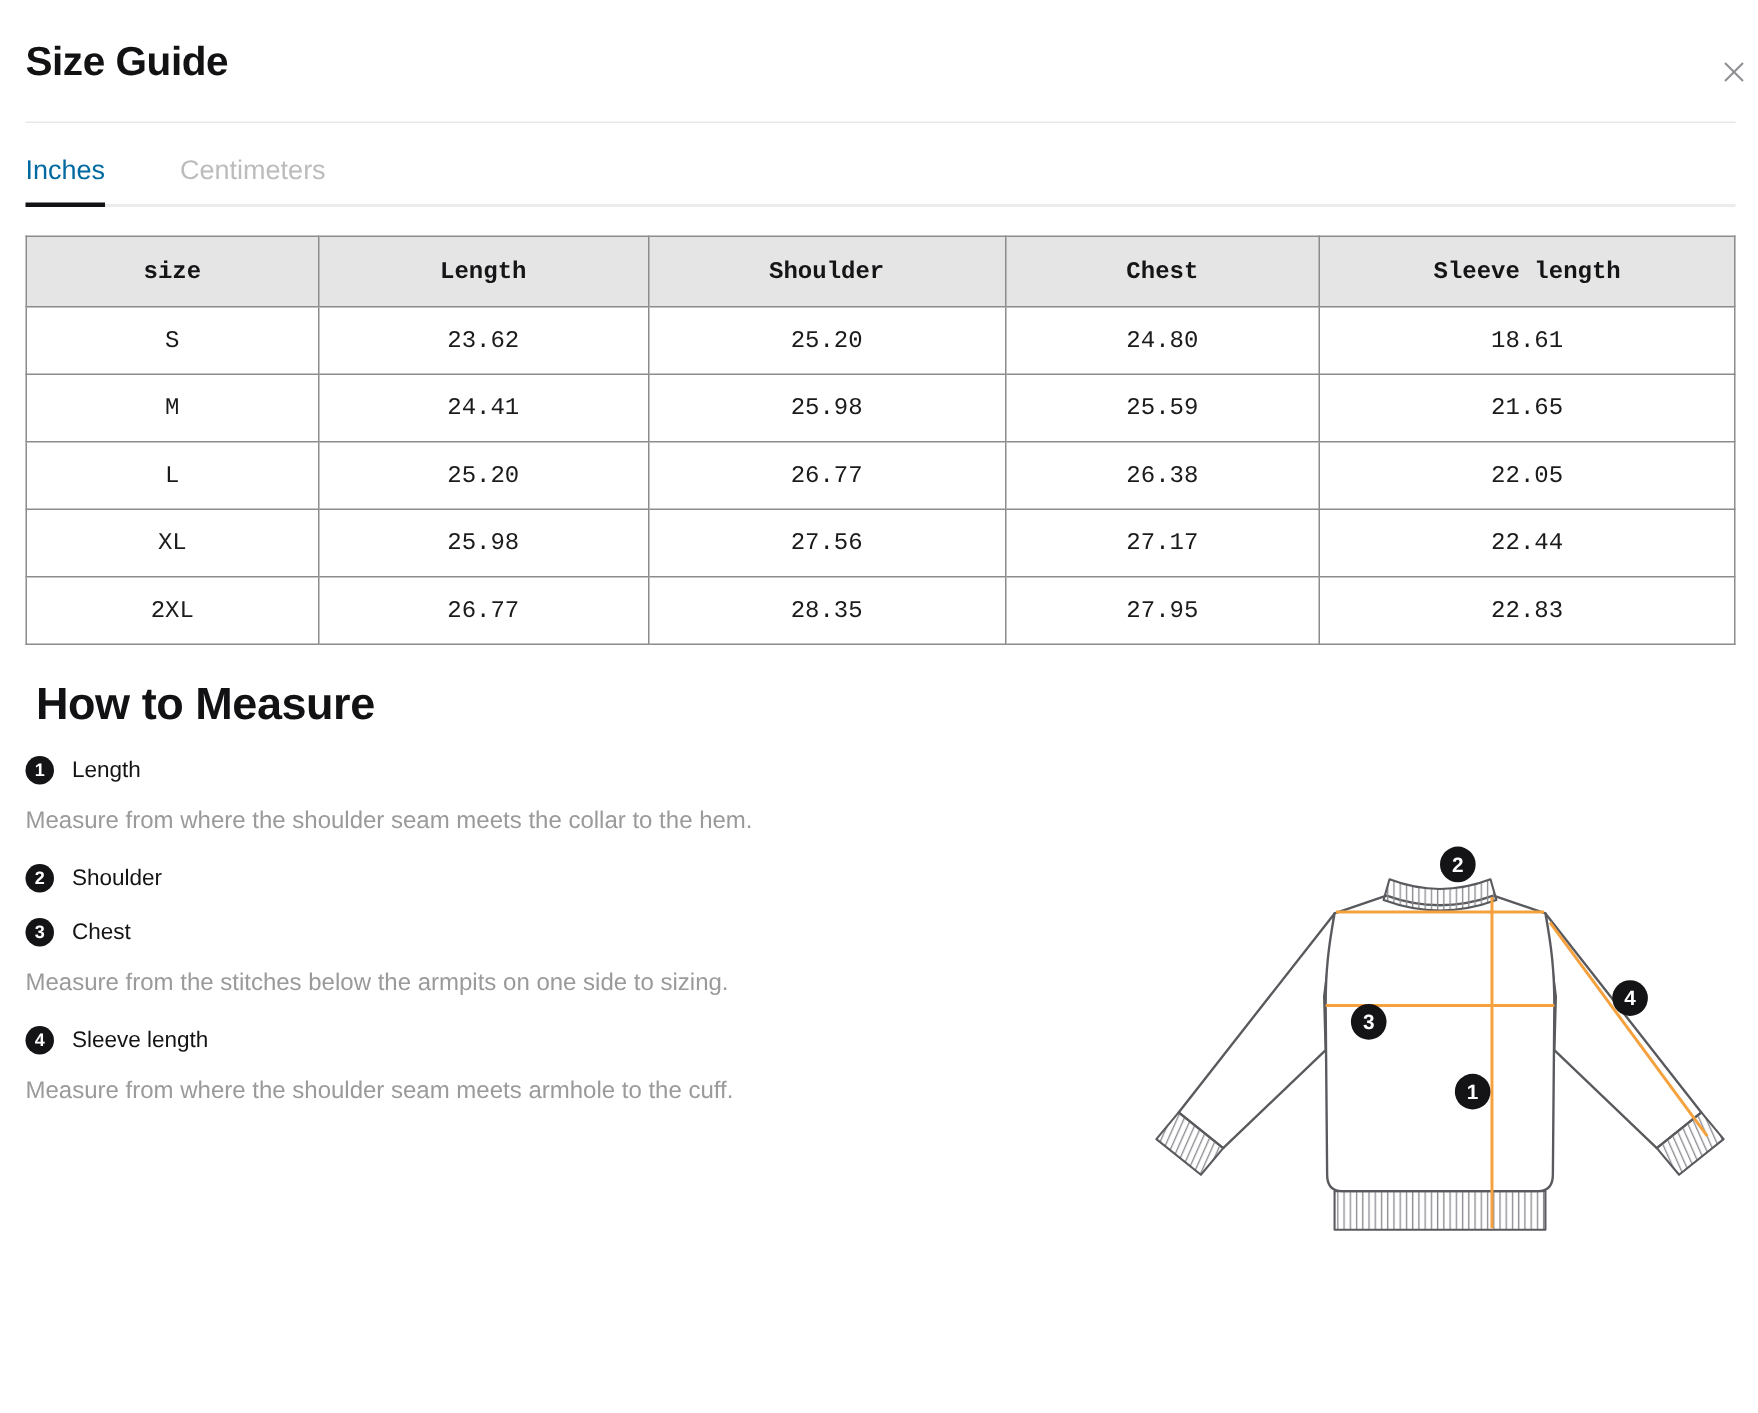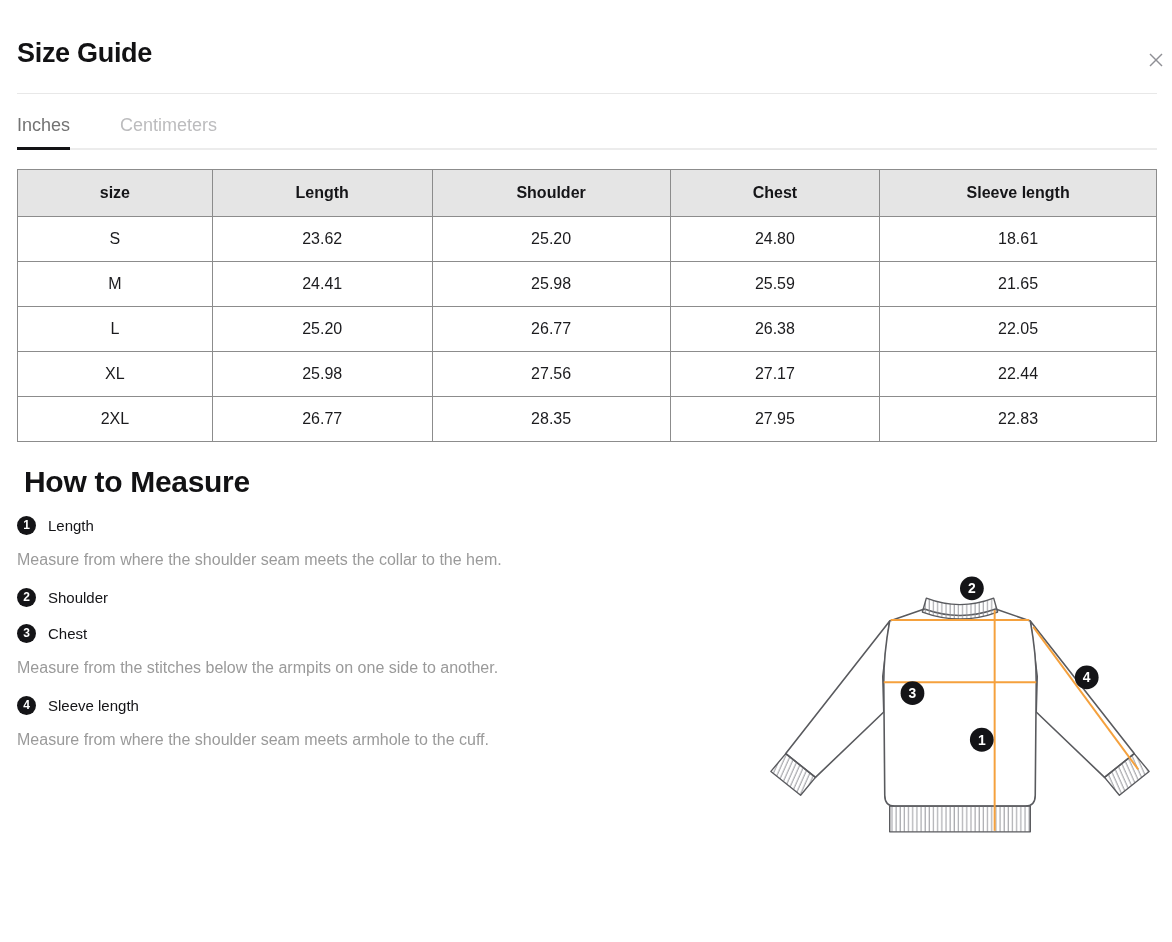--- a/index.html
+++ b/index.html
@@ -11,49 +11,50 @@
   }
   .page { position:relative; width:1172px; height:942px; background:#fff; }
 
   .close-btn {
     position:absolute; top:12px; right:6px;
     width:20px; height:20px; background:none; border:none; cursor:pointer; padding:0;
   }
   .close-btn svg { display:block; }
 
   .page-title {
-    margin:38px 15px 0 17px;
+    margin:26px 15px 0 17px;
     font-size:27px; font-weight:bold; letter-spacing:-0.3px; color:#121214;
   }
   .title-divider {
     border:none; border-top:1px solid #e8e8e8;
     margin:24px 15px 0 17px;
   }
   .note { margin:27px 15px 0 17px; font-size:16px; color:#1c1c1f; }
 
   .tabs {
     display:flex; gap:50px;
     margin:21px 15px 0 17px;
     border-bottom:2px solid #ececec;
   }
   .tab {
     font-size:18px; padding:0 0 12px 0; position:relative;
     color:#bcbcbe; cursor:pointer; background:none; border:none;
     font-family:inherit;
   }
-  .tab.active { color:#737373; }
+  .tab.active { color:#0369a1; }
   .tab.active::after {
     content:''; position:absolute; left:0; right:0; bottom:-2px;
     height:3px; background:#131316;
   }
 
   table.size-table {
     margin:19px 15px 0 17px;
     width:1140px;
     border-collapse:collapse;
+    font-family:Liberation Mono, monospace;
   }
   .size-table th, .size-table td {
     border:1px solid #8c8c8c; text-align:center; font-size:16px;
   }
   .size-table th { background:#e5e5e5; font-weight:bold; padding:14px 8px; color:#151518; }
   .size-table td { padding:13px 8px; background:#fff; color:#1b1b1e; }
 
   .htm-heading {
     margin:23px 15px 0 24px;
     font-size:30px; font-weight:bold; letter-spacing:-0.3px; color:#121214;
@@ -172,21 +173,21 @@
           <span class="num-badge">2</span>
           <span class="measure-label">Shoulder</span>
         </div>
       </div>
 
       <div class="measure-item">
         <div class="measure-label-row">
           <span class="num-badge">3</span>
           <span class="measure-label">Chest</span>
         </div>
-        <p class="measure-desc">Measure from the stitches below the armpits on one side to another.</p>
+        <p class="measure-desc">Measure from the stitches below the armpits on one side to sizing.</p>
       </div>
 
       <div class="measure-item">
         <div class="measure-label-row">
           <span class="num-badge">4</span>
           <span class="measure-label">Sleeve length</span>
         </div>
         <p class="measure-desc">Measure from where the shoulder seam meets armhole to the cuff.</p>
       </div>
     </div>

